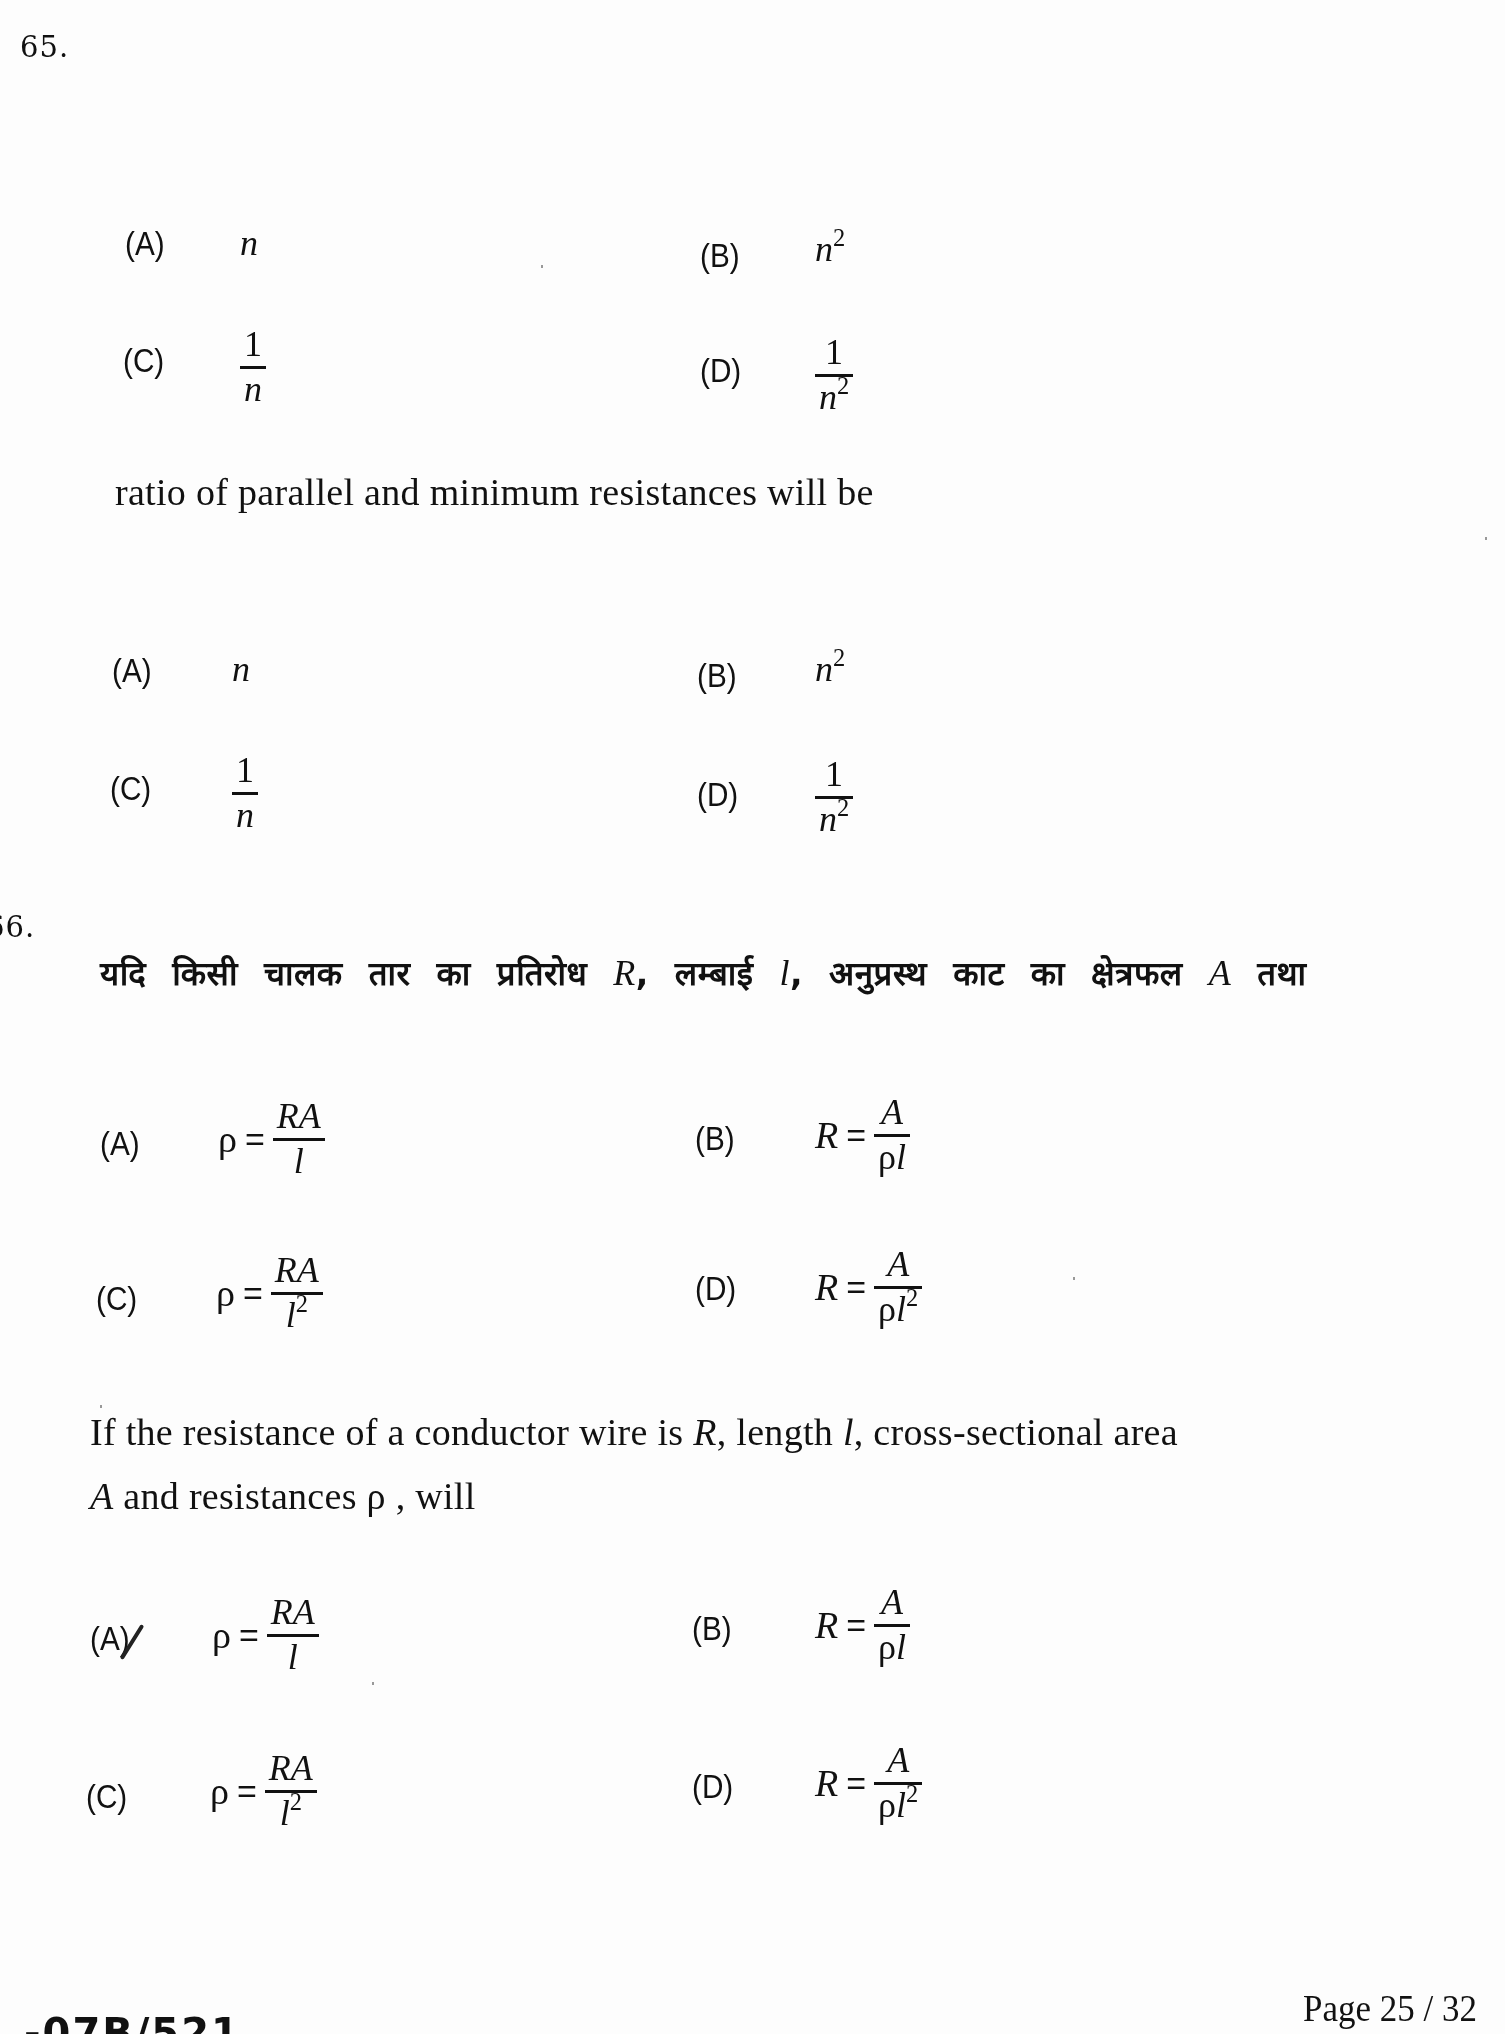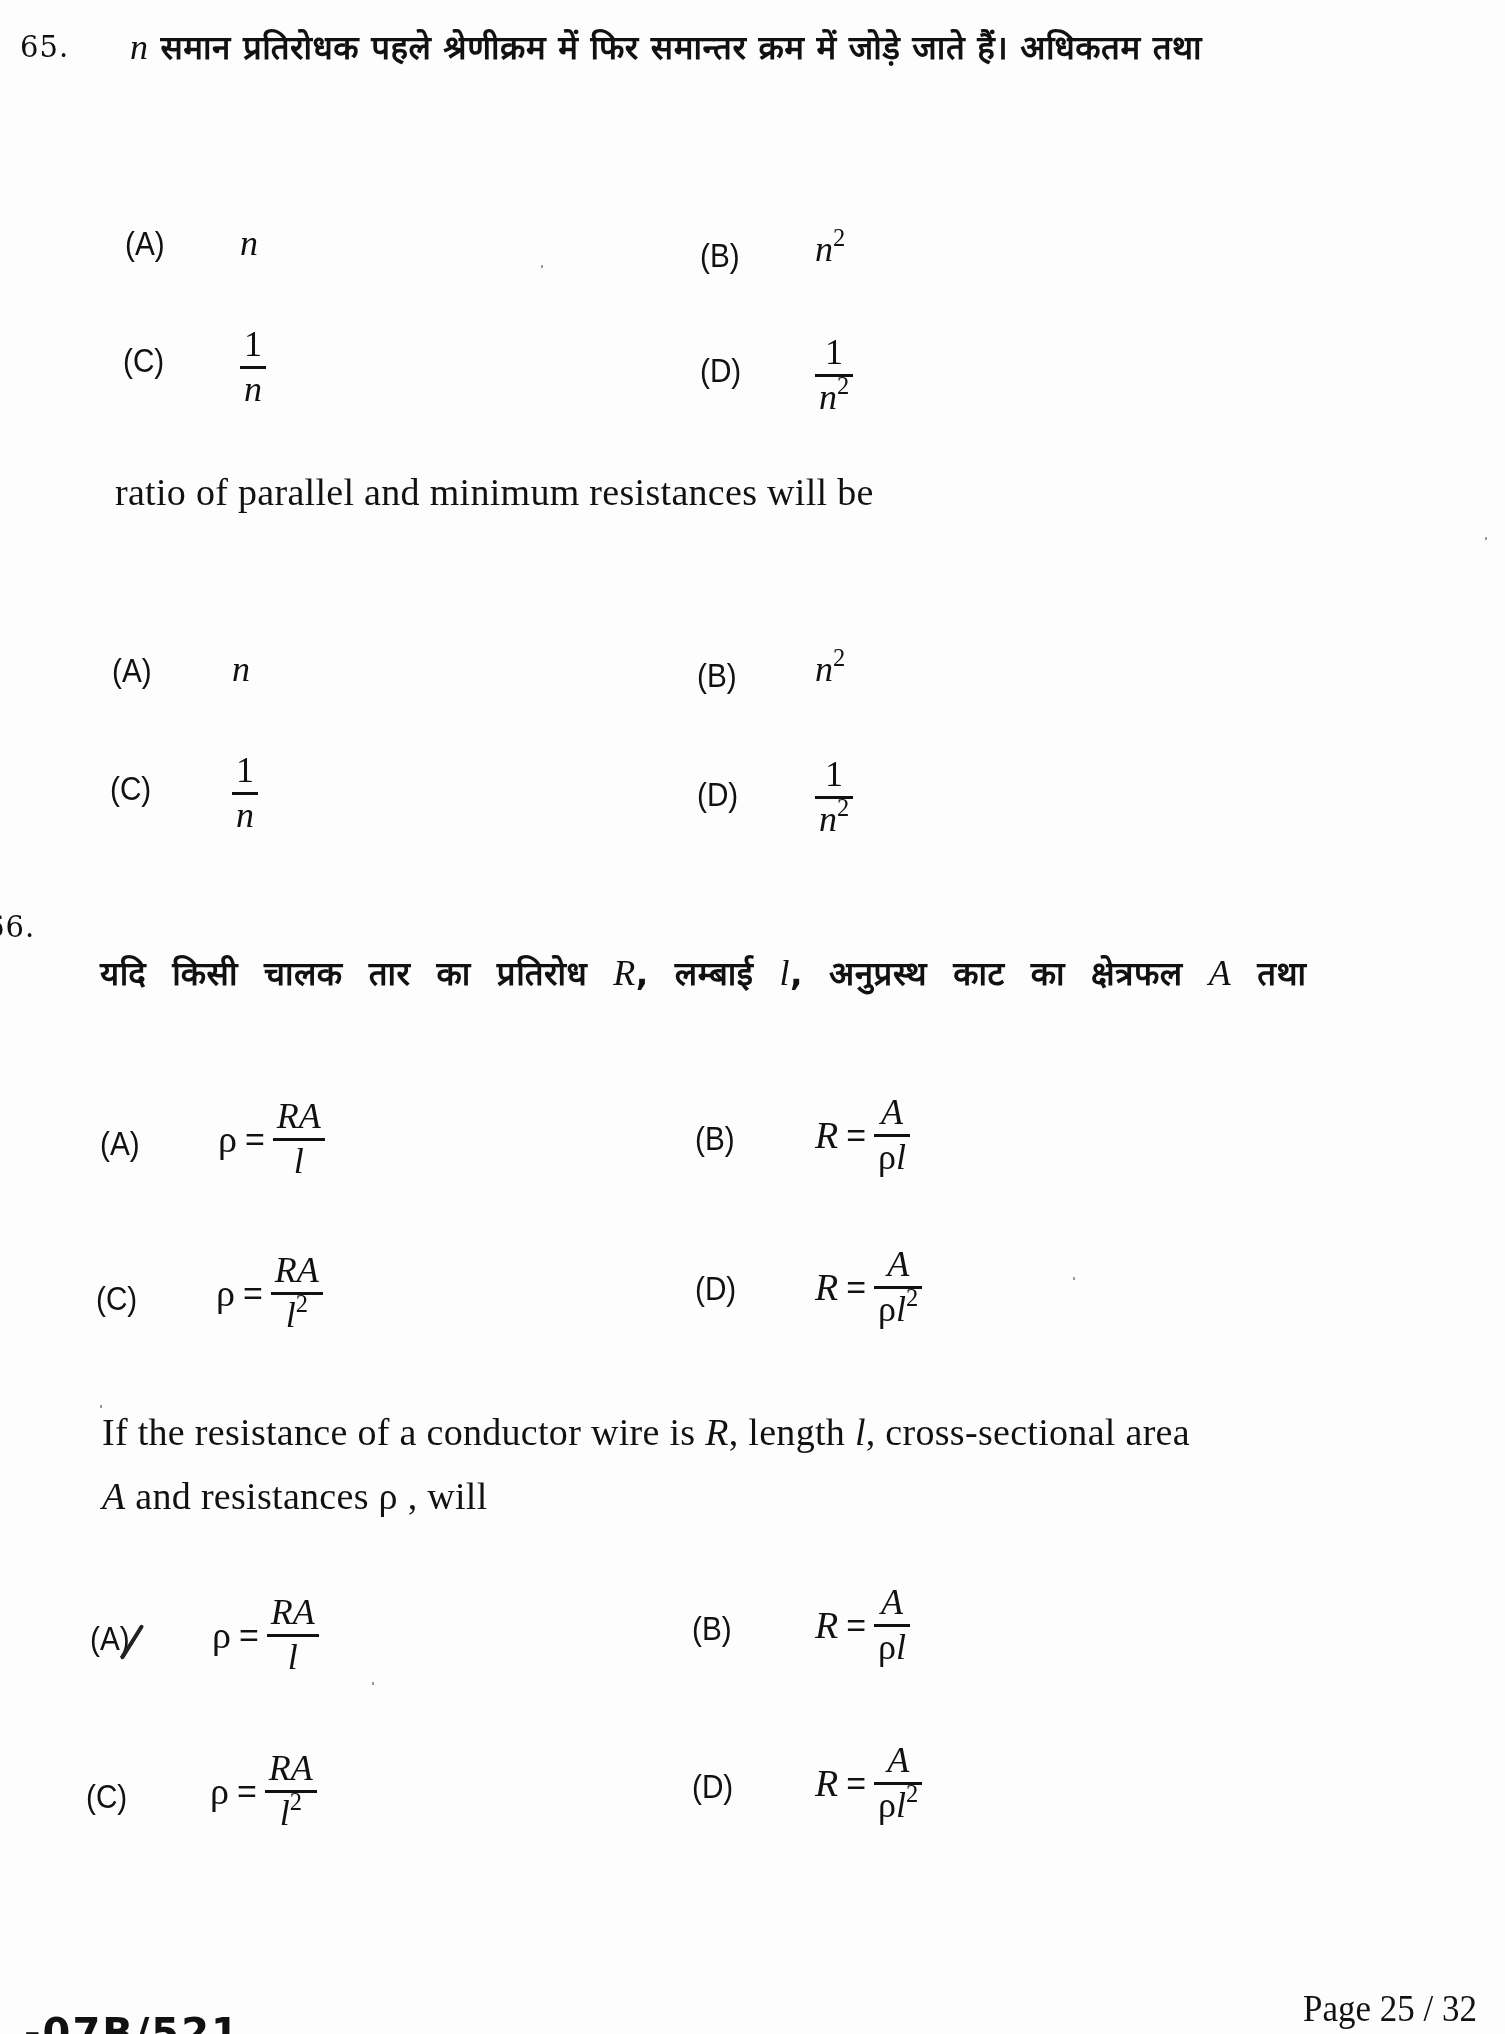--- a/index.html
+++ b/index.html
@@ -111,21 +111,20 @@
     .speck { position: absolute; width: 2px; height: 3px; background: #999; }
   </style>
 </head>
 <body>
 
 <div class="page">
 
   <div class="abs qnum" style="left:20px; top:30px;">65.</div>
 
   <div class="abs hindi" style="left:130px; top:14px; width:1300px;">
-    <div><span class="it" style="font-family:'Liberation Serif',serif; font-weight:400; font-size:36px;">n</span><span> समान प्रतिरोधक पहले श्रेणीक्रम में फिर समान्तर क्रम में जोड़े जाते हैं। अधिकतम तथा</span></div>
   </div>
 
   <div class="abs opt-label" style="left:125px; top:225px;">(A)</div>
   <div class="abs opt-value" style="left:240px; top:222px;">n</div>
 
   <div class="abs opt-label" style="left:700px; top:237px;">(B)</div>
   <div class="abs opt-value" style="left:815px; top:228px;"><span>n</span><sup>2</sup></div>
 
   <div class="abs opt-label" style="left:123px; top:342px;">(C)</div>
   <div class="abs" style="left:240px; top:326px;">
@@ -216,21 +215,21 @@
   <div class="abs eq" style="left:815px; top:1246px;">
     <span class="lhs it">R</span>
       <span class="sign">=</span>
     <span class="frac">
         <span class="num it">A</span>
         <span class="bar"></span>
         <span class="den"><span>ρ</span><span class="it">l</span><sup>2</sup></span>
       </span>
   </div>
 
-  <div class="abs eng" style="left:90px; top:1400px; width:1400px;margin-left:12px;">
+  <div class="abs eng" style="left:90px; top:1400px; width:1400px;">
     <div><span>If the resistance of a conductor wire is </span><span class="it">R</span><span>, length </span><span class="it">l</span><span>, cross-sectional area</span></div>
     <div><span class="it">A</span><span> and resistances </span><span>ρ</span><span> , will</span></div>
   </div>
 
   <div class="abs opt-label" style="left:90px; top:1620px;">(A)</div>
   <div class="tick" style="left:112px; top:1640px;"></div>
   <div class="abs eq" style="left:212px; top:1594px;">
     <span class="lhs">ρ</span>
       <span class="sign">=</span>
     <span class="frac">

